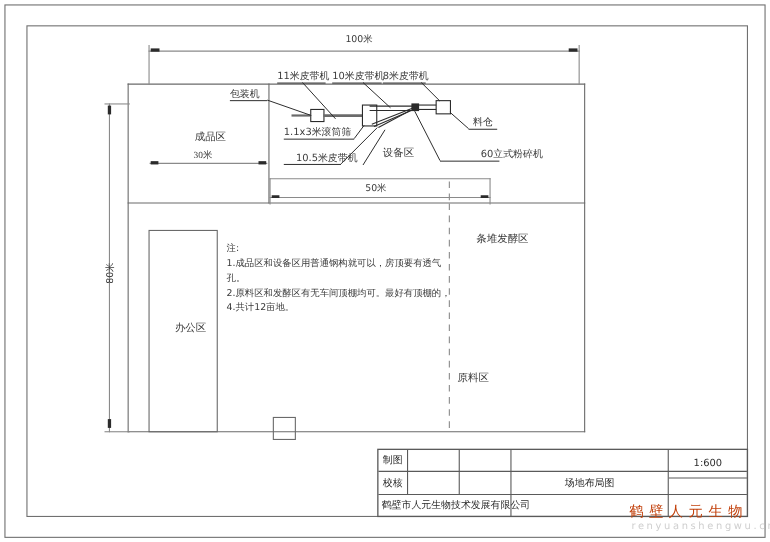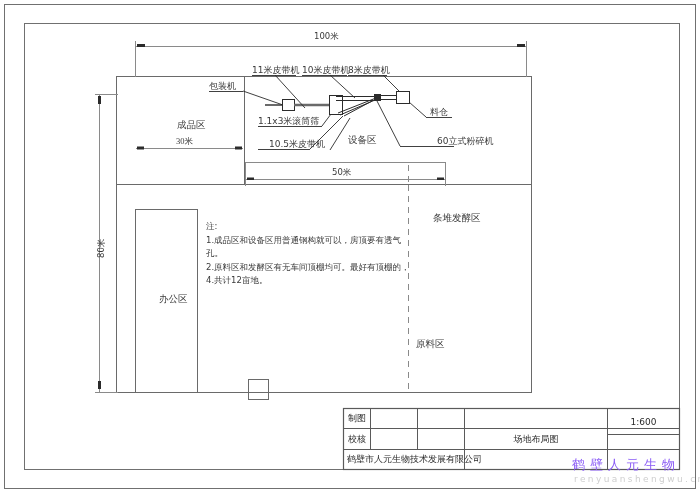--- a/index.html
+++ b/index.html
@@ -40,21 +40,21 @@
   .notes {
     position: absolute;
     color: #3a3a3a;
     font-size: 8.5px;
     line-height: 13.5px;
     white-space: nowrap;
   }
   .notes div { white-space: nowrap; }
   .wm {
     position: absolute;
-    color: #8b5cf6;
+    color: #c2410c;
     letter-spacing: 5px;
     font-size: 13px;
     white-space: nowrap;
   }
   .wm-sub {
     position: absolute;
     color: #cfcfcf;
     letter-spacing: 2.4px;
     font-size: 9px;
     white-space: nowrap;

